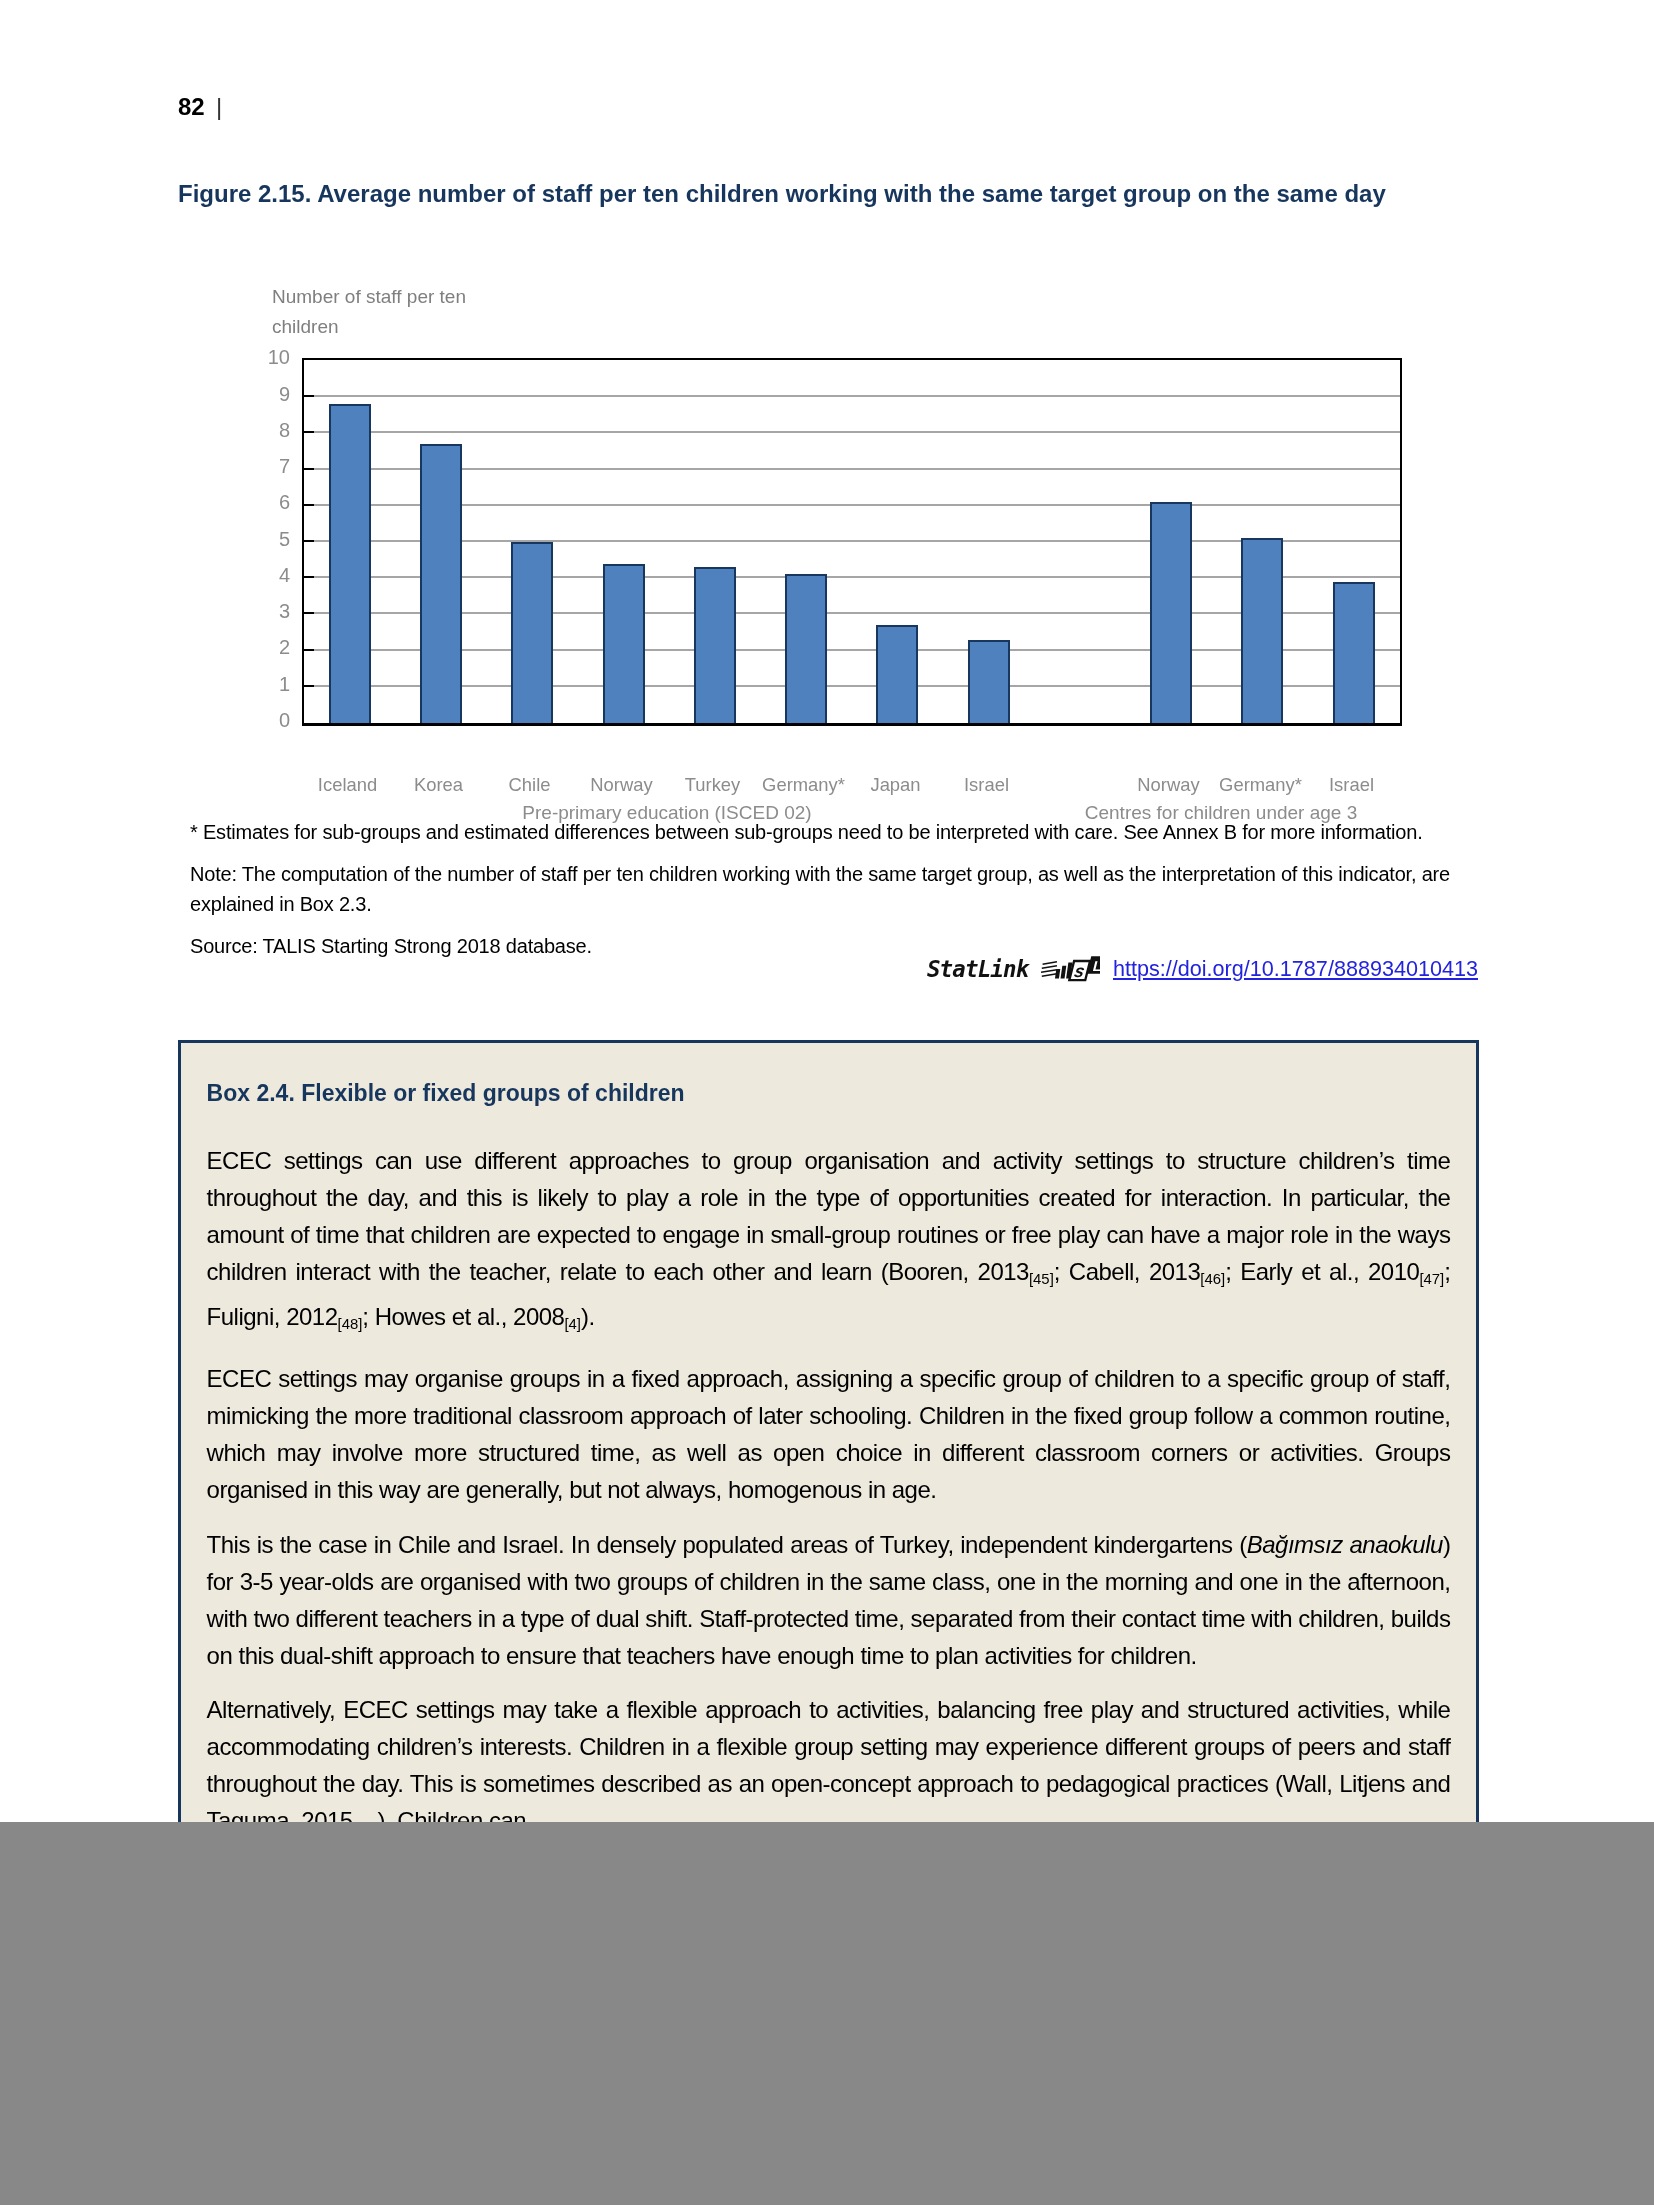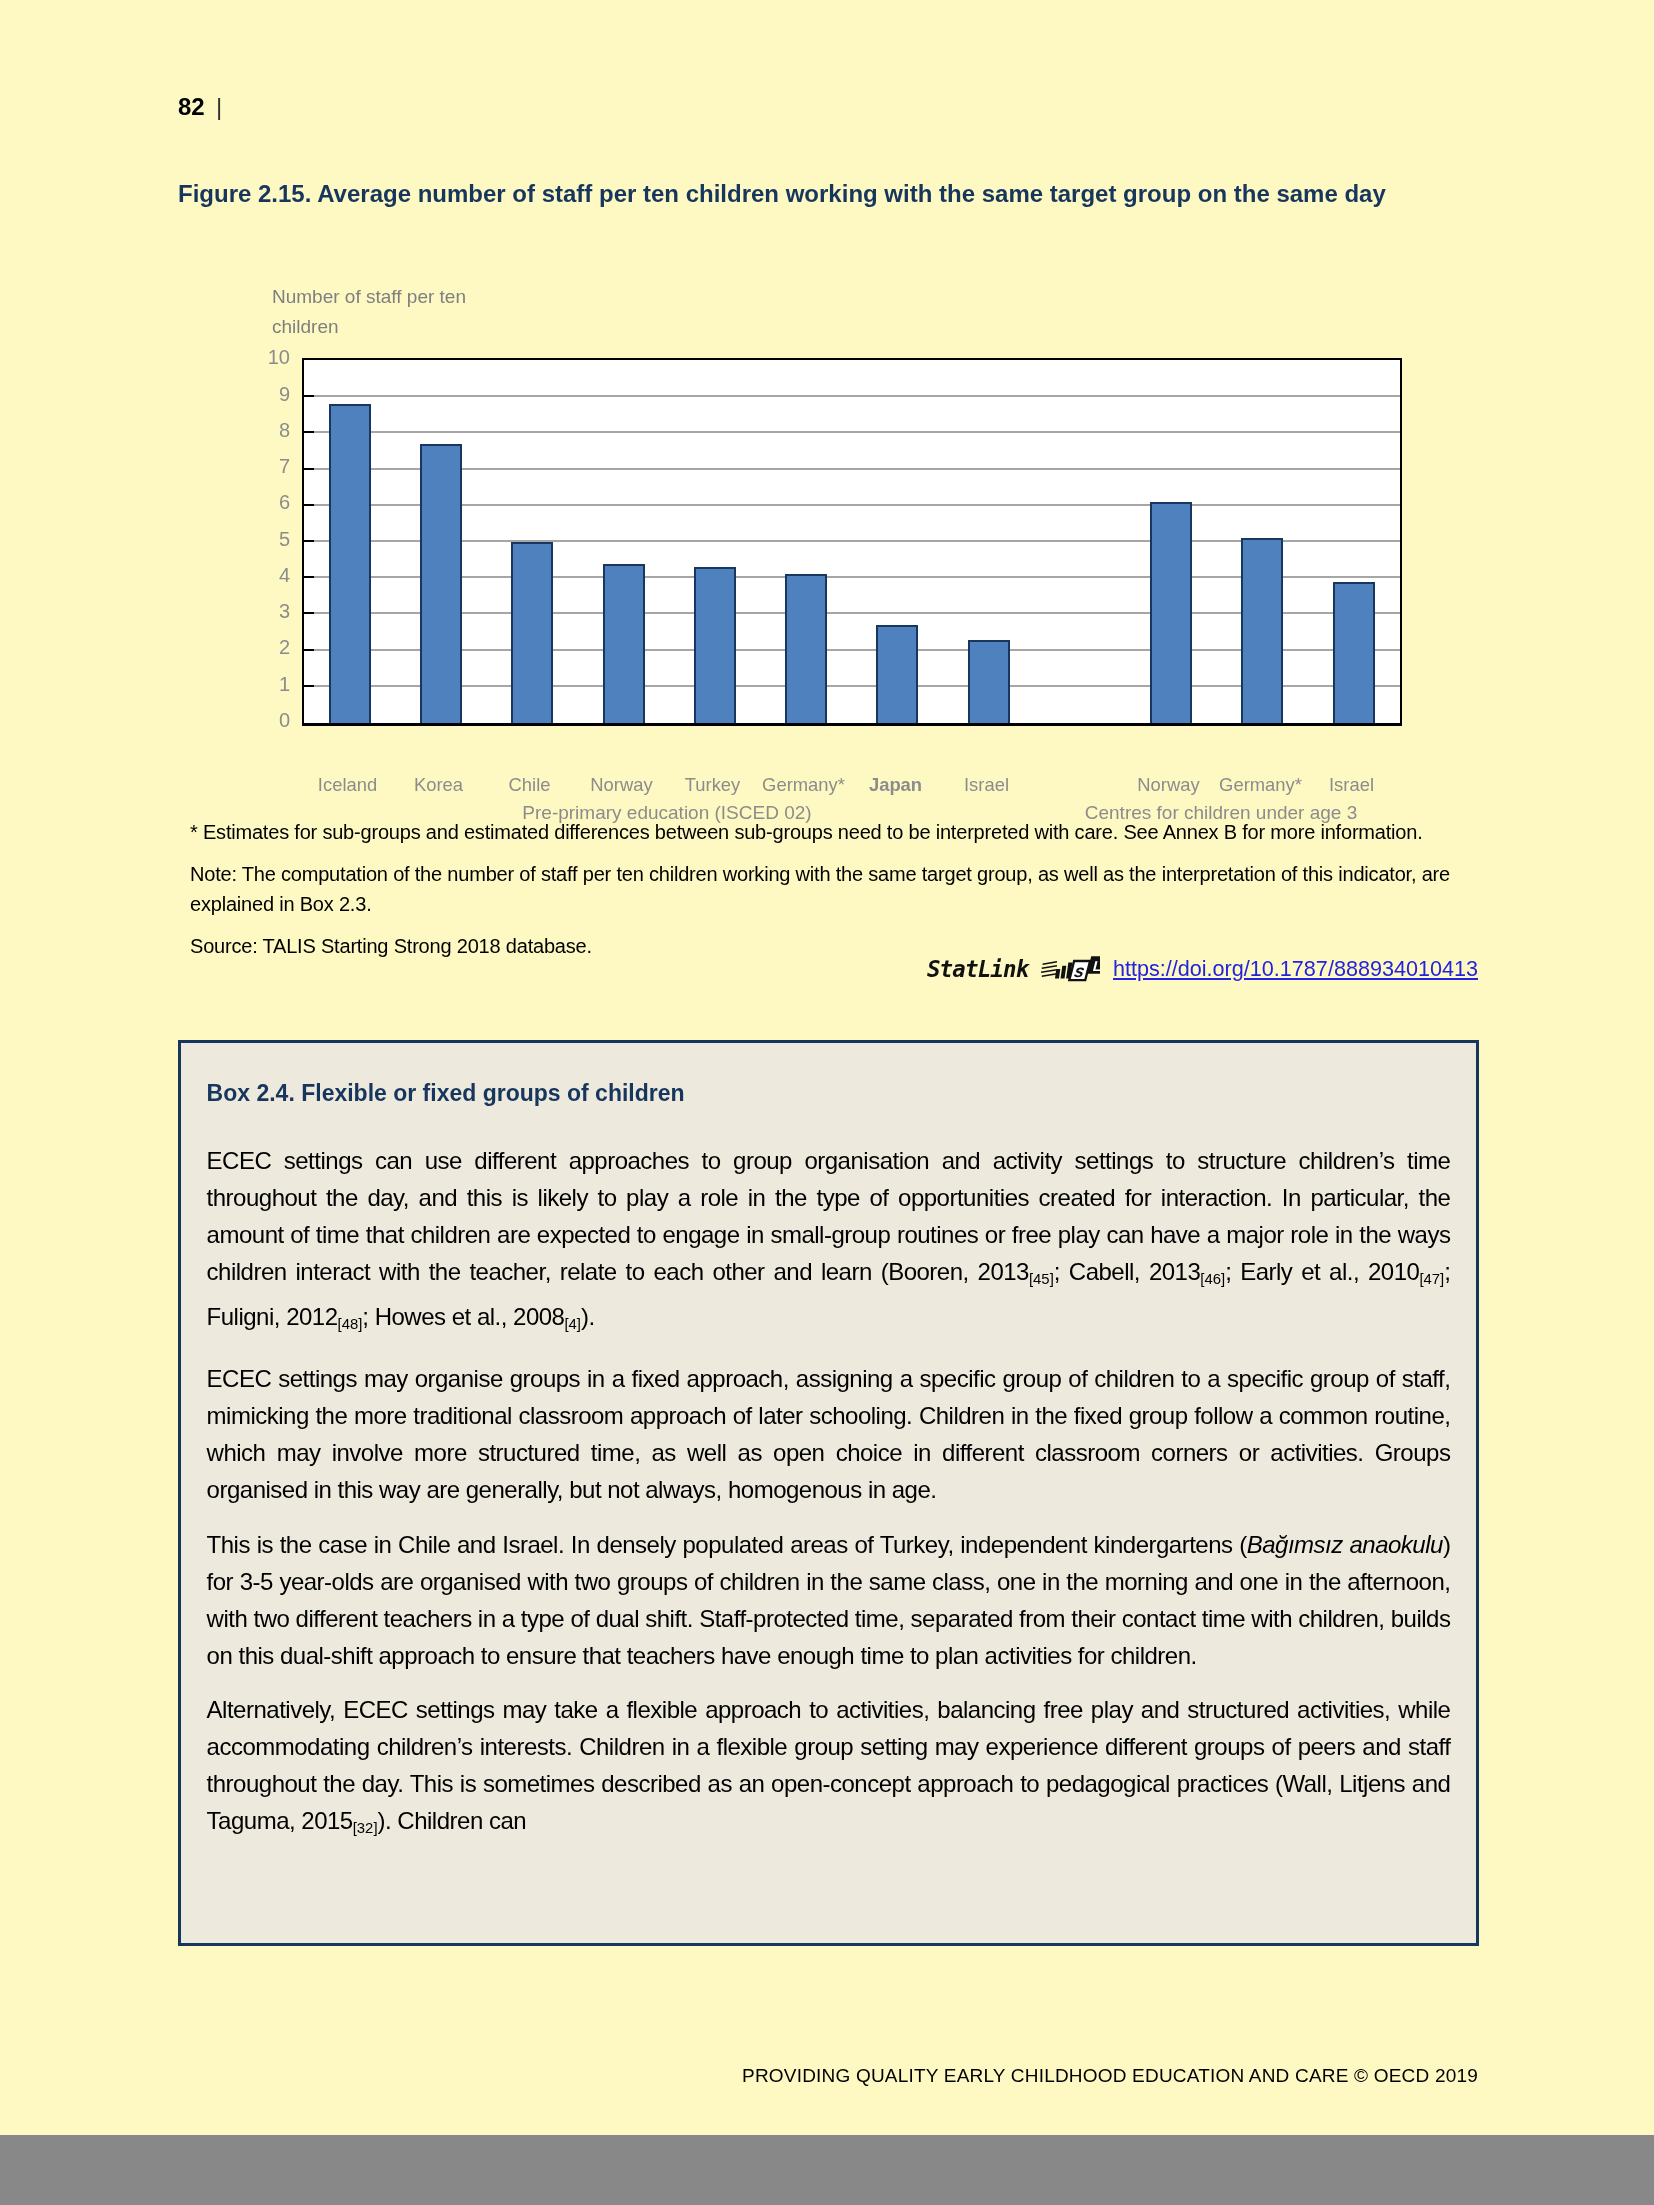--- a/index.html
+++ b/index.html
@@ -1,17 +1,17 @@
 <!DOCTYPE html>
 <html style="font-size:12.8px"><head>
 <meta charset="utf-8">
 <style>
   html,body{margin:0;padding:0;background:#888;}
   .page{
-    position:relative; width:1654px; height:2135px; background:#fef9c3;
+    position:relative; width:1654px; height:1822px; background:#ffffff;
     font-family:"Liberation Sans", sans-serif; color:#000; overflow:hidden;
     margin:0 auto;
   }
   
   .pagenum{position:absolute; left:178px; top:93px; font-size:24px; font-weight:bold; color:#000;}
   .pagenum .sep{font-weight:400; margin-left:11.2px; color:#333;}
   .fig-title{
     position:absolute; left:178px; top:176px; width:1301px;
     font-size:24px; font-weight:bold; color:#17365D; line-height:35px;
   }
@@ -103,21 +103,21 @@
       <div class="ytick" style="left: 64px; top: 175px; color: rgb(140, 140, 140);">7</div>
       <div class="ytick" style="left: 64px; top: 139px; color: rgb(140, 140, 140);">8</div>
       <div class="ytick" style="left: 64px; top: 103px; color: rgb(140, 140, 140);">9</div>
       <div class="ytick" style="left: 64px; top: 66px; color: rgb(140, 140, 140);">10</div>
       <div class="xtick" style="left: 108px; width: 123px; top: 458px; color: rgb(140, 140, 140);">Iceland</div>
       <div class="xtick" style="left: 199px; width: 123px; top: 458px; color: rgb(140, 140, 140);">Korea</div>
       <div class="xtick" style="left: 290px; width: 123px; top: 458px; color: rgb(140, 140, 140);">Chile</div>
       <div class="xtick" style="left: 382px; width: 123px; top: 458px; color: rgb(140, 140, 140);">Norway</div>
       <div class="xtick" style="left: 473px; width: 123px; top: 458px; color: rgb(140, 140, 140);">Turkey</div>
       <div class="xtick" style="left: 564px; width: 123px; top: 458px; color: rgb(140, 140, 140);">Germany*</div>
-      <div class="xtick" style="left: 656px; width: 123px; top: 458px; color: rgb(140, 140, 140); font-weight: bold;">Japan</div>
+      <div class="xtick" style="left: 656px; width: 123px; top: 458px; color: rgb(140, 140, 140);">Japan</div>
       <div class="xtick" style="left: 747px; width: 123px; top: 458px; color: rgb(140, 140, 140);">Israel</div>
       <div class="grouplabel" style="left: 124px; width: 730px; top: 494px; color: rgb(140, 140, 140);">Pre-primary education (ISCED 02)</div>
       <div class="xtick" style="left: 929px; width: 123px; top: 458px; color: rgb(140, 140, 140);">Norway</div>
       <div class="xtick" style="left: 1021px; width: 123px; top: 458px; color: rgb(140, 140, 140);">Germany*</div>
       <div class="xtick" style="left: 1112px; width: 123px; top: 458px; color: rgb(140, 140, 140);">Israel</div>
       <div class="grouplabel" style="left: 906px; width: 274px; top: 494px; color: rgb(140, 140, 140);">Centres for children under age 3</div>
     </div>
 
   <div class="notes">
     <p>* Estimates for sub-groups and estimated differences between sub-groups need to be interpreted with care. See Annex B for more information.</p>

